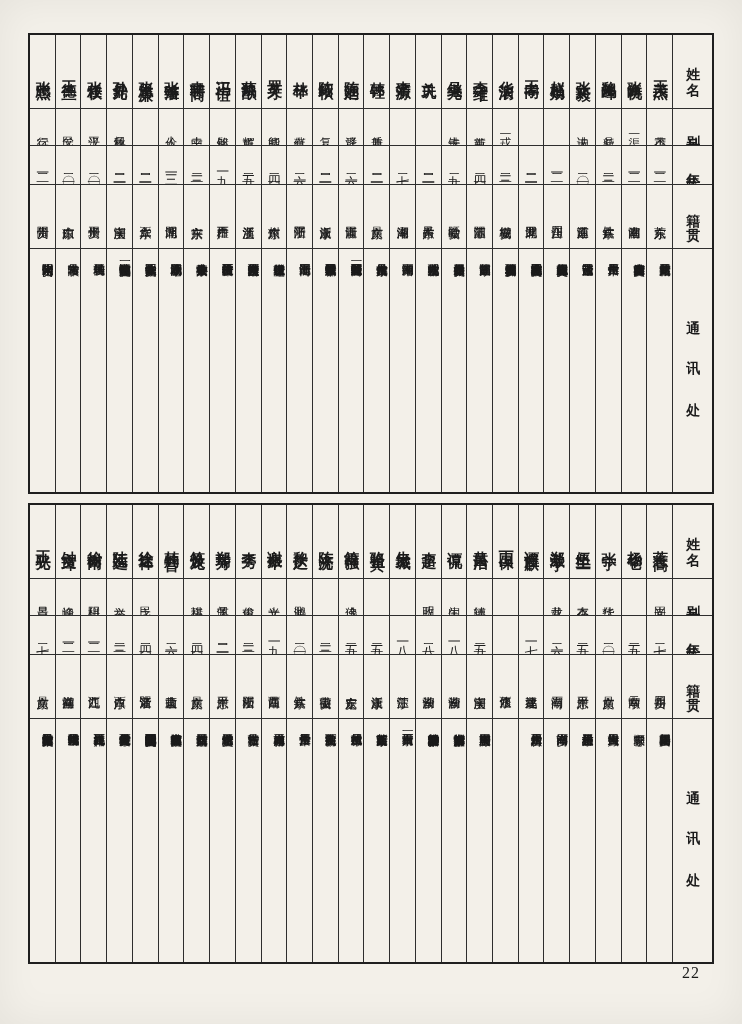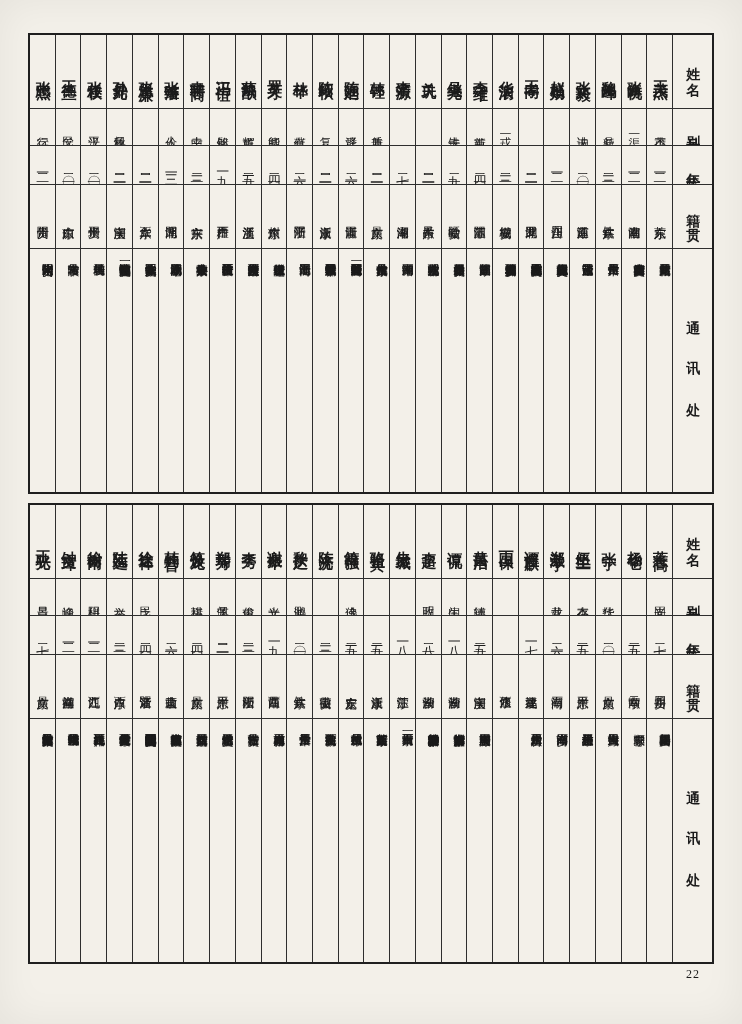--- a/index.html
+++ b/index.html
@@ -61,21 +61,21 @@
   
   .header-col .cell { font-weight:bold; font-size:14px; }
   .header-col .r-name    { letter-spacing:16px; }
   .header-col .r-alias   { letter-spacing:3px;  }
   .header-col .r-age     { letter-spacing:3px;  }
   .header-col .r-native  { letter-spacing:14px; }
   .header-col .r-address { letter-spacing:42px; align-items:center; justify-items:center; padding:0; }
   .page-number {
     position:absolute;
     right:42px; bottom:42px;
-    font-size:12px;
+    font-size:16px;
     color:#1b1b1b;
     letter-spacing:1px;
   }
 </style>
 </head>
 <body>
 
 <div class="page">
   <div id="tables">
       <div class="dir-table">

